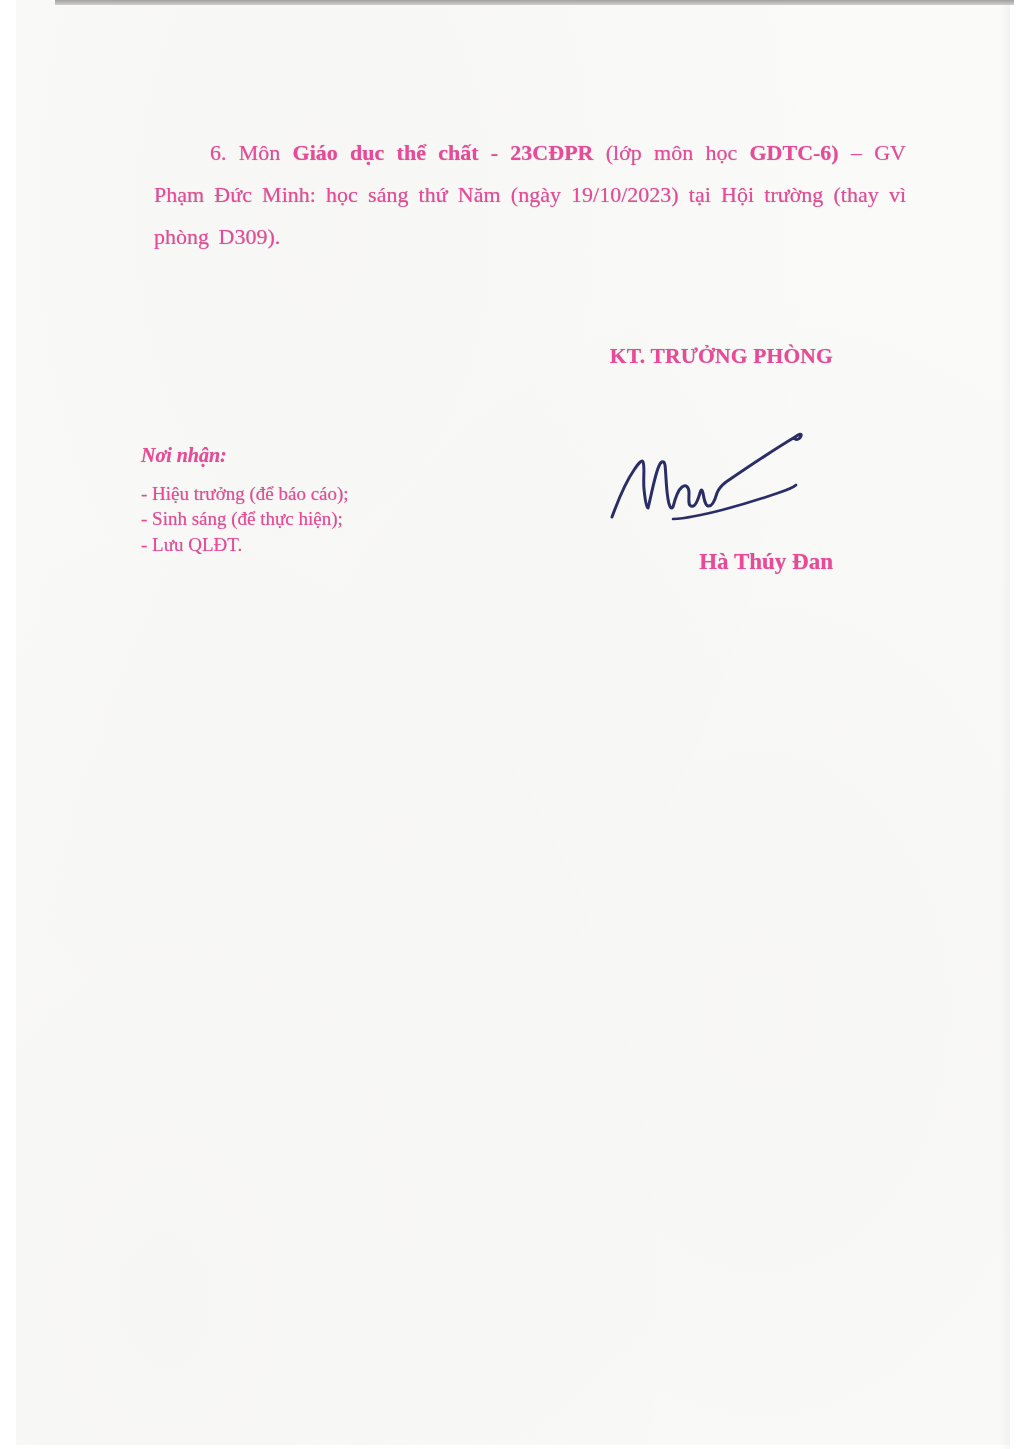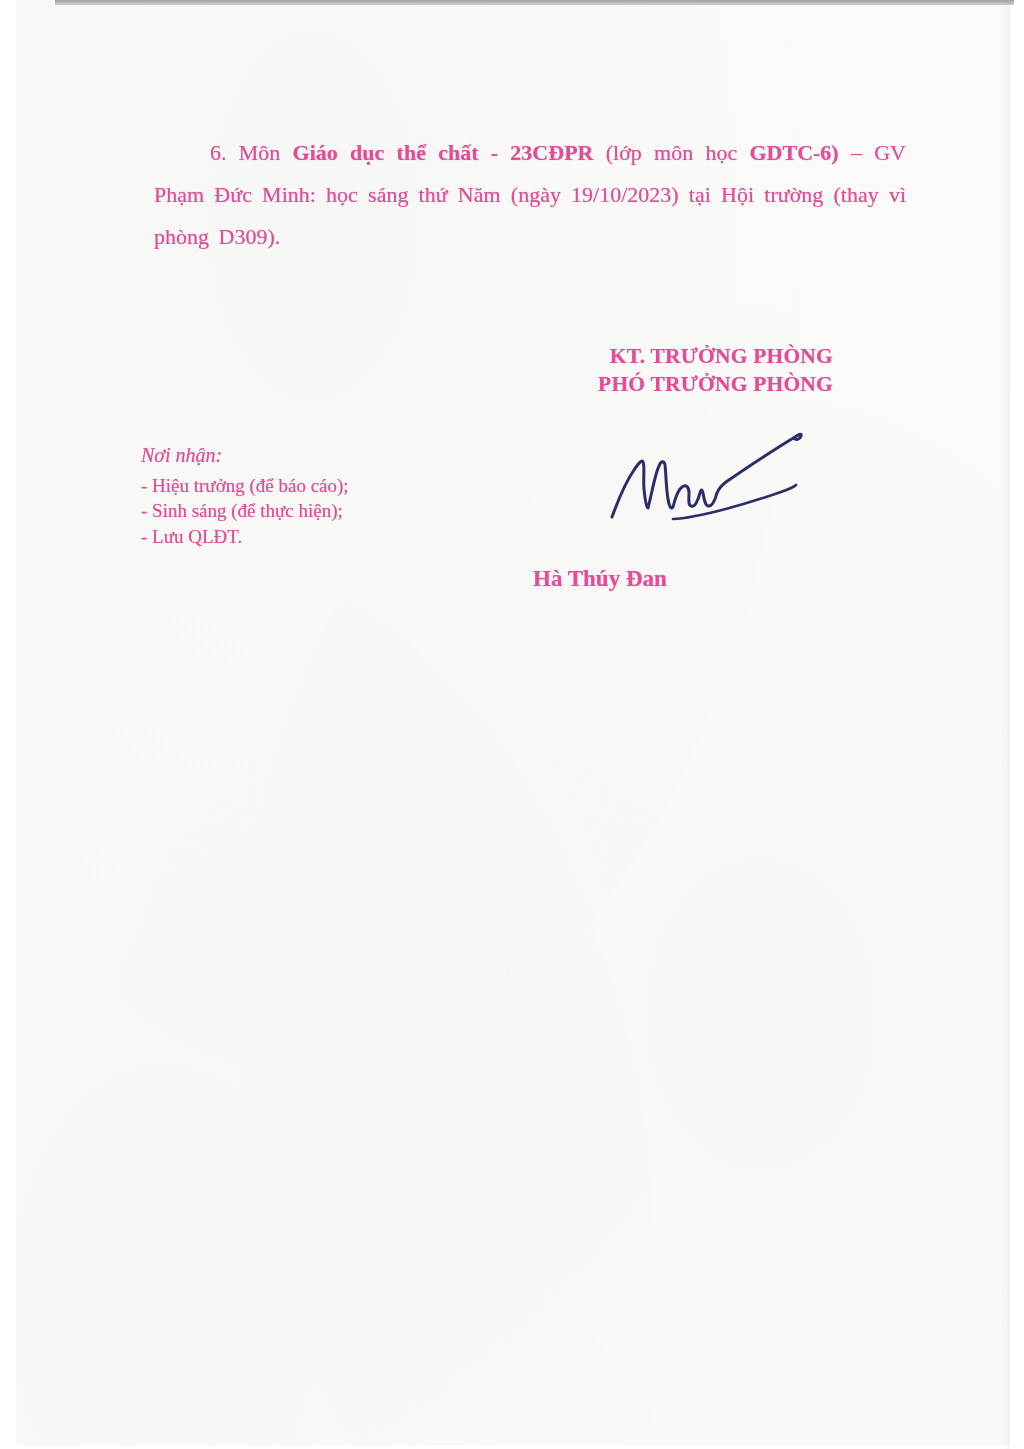--- a/index.html
+++ b/index.html
@@ -83,55 +83,54 @@
     letter-spacing: 0.2px;
   }
   .recipients {
     left: 141px;
     top: 443px;
     width: 300px;
     font-size: 19px;
     line-height: 25.5px;
   }
   .recipients-heading {
-    font-weight: normal;
+    font-weight: bold;
     font-style: italic;
     font-size: 20px;
-    margin-bottom: 4px;
+    margin-bottom: 12px;
   }
   .signature-wrap {
     position: absolute;
     left: 598px;
     top: 426px;
     width: 215px;
     height: 100px;
   }
   .signer-name {
     left: 533px;
-    top: 566px;
+    top: 549px;
     width: 300px;
-    text-align: left;
+    text-align: right;
     font-weight: bold;
     font-size: 23px;
   }
 </style>
 </head>
 <body>
 
 <div class="stage">
   <div class="paper"></div>
   <div class="scan-top-edge"></div>
   <div class="scan-right-shade"></div>
 
   <p class="txt body-par" id="paragraph-item6"><span>6. Môn </span><span class="b">Giáo dục thể chất - 23CĐPR</span><span> (lớp môn học </span><span class="b">GDTC-6)</span><span> – GV Phạm Đức Minh: học sáng thứ Năm (ngày 19/10/2023) tại Hội trường (thay vì phòng D309).</span></p>
 
 
   <div class="txt sign-titles">
     <div>KT. TRƯỞNG PHÒNG</div>
-    <div>PHÓ TRƯỞNG PHÒNG</div>
   </div>
 
   <div class="txt recipients">
     <div class="recipients-heading">Nơi nhận:</div>
     <div>- Hiệu trưởng (để báo cáo);</div>
     <div>- Sinh sáng (để thực hiện);</div>
     <div>- Lưu QLĐT.</div>
   </div>
 
   <div class="signature-wrap">

